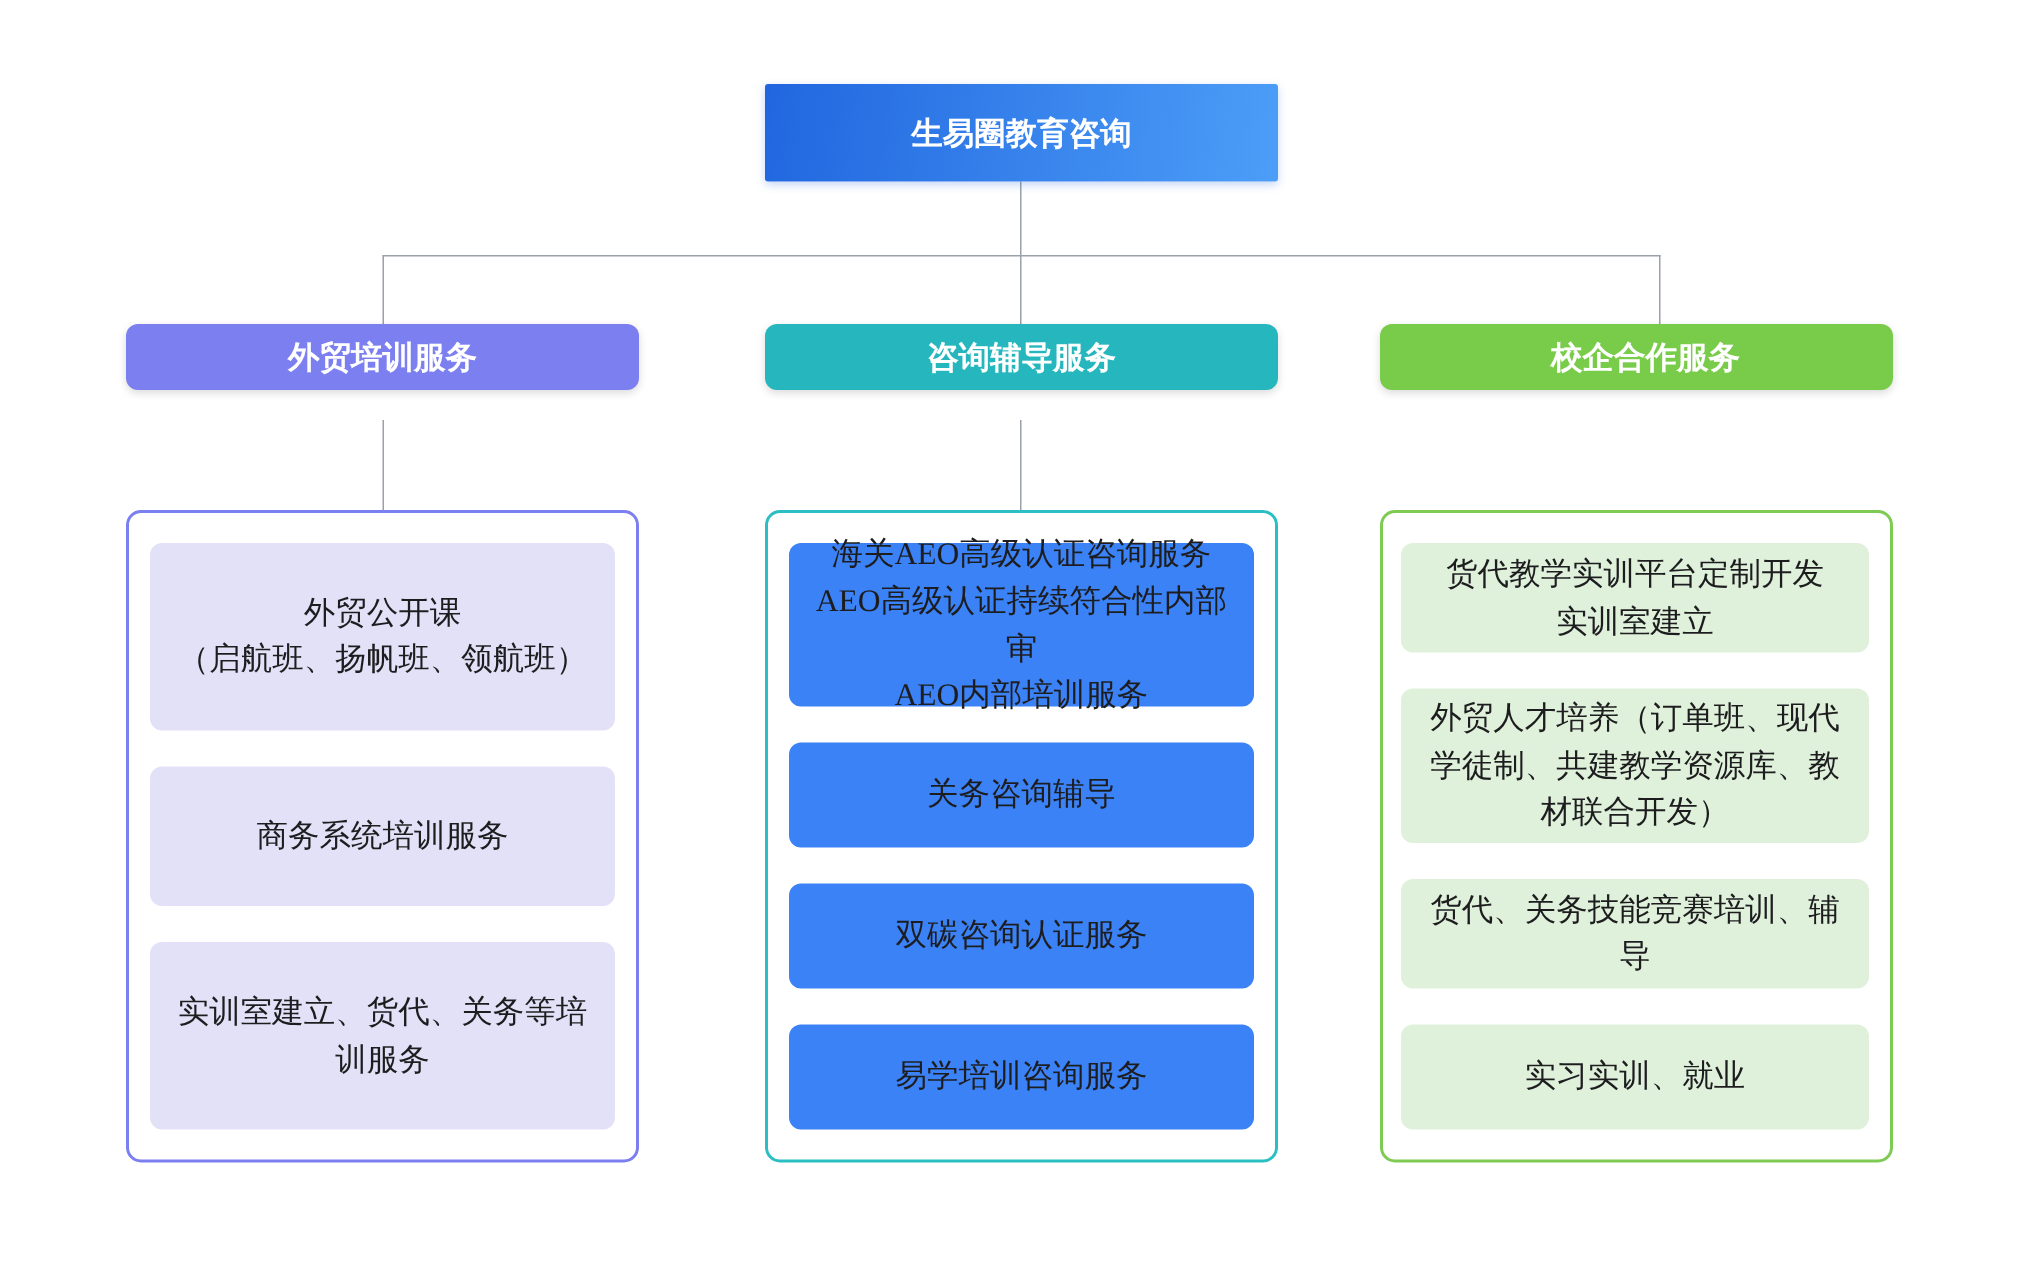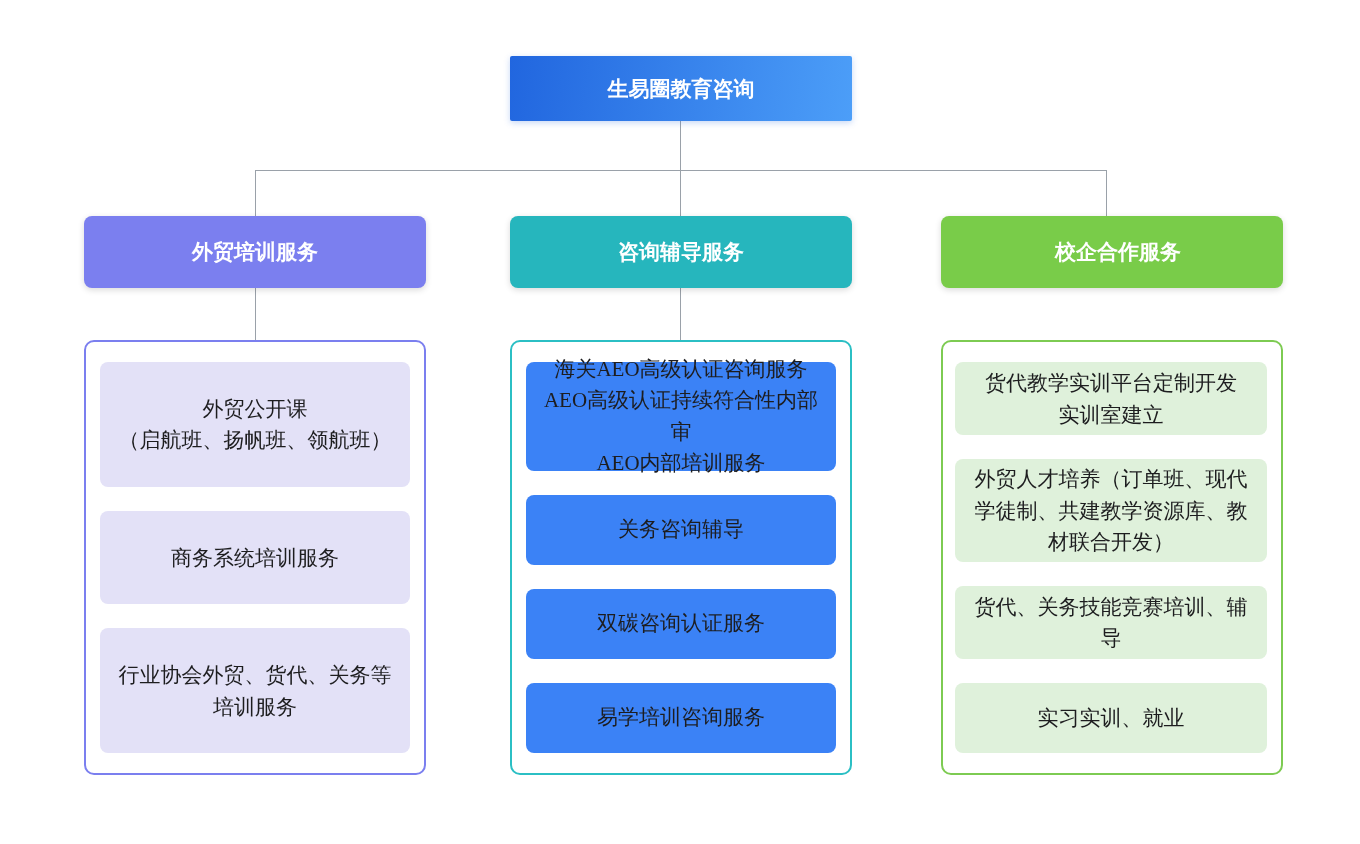--- a/index.html
+++ b/index.html
@@ -26,33 +26,33 @@
   .root-node {
     position: absolute; left: 510px; top: 56px; width: 342px; height: 65px;
     background: linear-gradient(98deg, #2166df 0%, #4c9ef8 100%);
     border-radius: 2px; color: #ffffff; font-size: 21px; font-weight: bold;
     display: flex; align-items: center; justify-content: center;
     box-shadow: 0 2px 6px rgba(32, 101, 222, 0.25);
   }
 
   
   .branch-header {
-    position: absolute; top: 216px; width: 342px; height: 72px;
+    position: absolute; top: 216px; width: 342px; height: 44px;
     border-radius: 8px; color: #ffffff; font-size: 21px; font-weight: bold;
     display: flex; align-items: center; justify-content: center;
     box-shadow: 0 2px 6px rgba(0, 0, 0, 0.15);
   }
   .branch-container {
     position: absolute; top: 340px; width: 342px; height: 435px;
     border-radius: 10px; background: #ffffff; border: 2px solid;
     display: flex; flex-direction: column; gap: 24px; padding: 20px 14px;
   }
   .col-1 { left: 84px; }
   .col-2 { left: 510px; font-family: Liberation Serif, serif; }
-  .col-3 { left: 941px; padding-left: 12px; }
+  .col-3 { left: 920px; padding-left: 12px; }
 
   .branch-header.purple { background: #7b7fef; }
   .branch-header.teal   { background: #26b6bd; }
   .branch-header.green  { background: #79cc49; }
   .branch-container.purple { border-color: #7b7fef; }
   .branch-container.teal   { border-color: #2bbfc4; }
   .branch-container.green  { border-color: #7dcb52; }
 
   .node-item {
     flex: 1 1 auto; min-height: 70px; border-radius: 8px;
@@ -77,21 +77,21 @@
   <div class="line v" id="line-sub-1"></div>
   <div class="line v" id="line-sub-2"></div>
 
   <div class="root-node">生易圈教育咨询</div>
 
   <div class="branch-header purple col-1">外贸培训服务</div>
   <div class="branch-container purple col-1">
     <div class="node-item">外贸公开课
 （启航班、扬帆班、领航班）</div>
     <div class="node-item">商务系统培训服务</div>
-    <div class="node-item">行业协会外贸、货代、关务等培训服务</div>
+    <div class="node-item">实训室建立、货代、关务等培训服务</div>
   </div>
 
   <div class="branch-header teal col-2">咨询辅导服务</div>
   <div class="branch-container teal col-2">
     <div class="node-item">海关AEO高级认证咨询服务
 AEO高级认证持续符合性内部审
 AEO内部培训服务</div>
     <div class="node-item">关务咨询辅导</div>
     <div class="node-item">双碳咨询认证服务</div>
     <div class="node-item">易学培训咨询服务</div>

